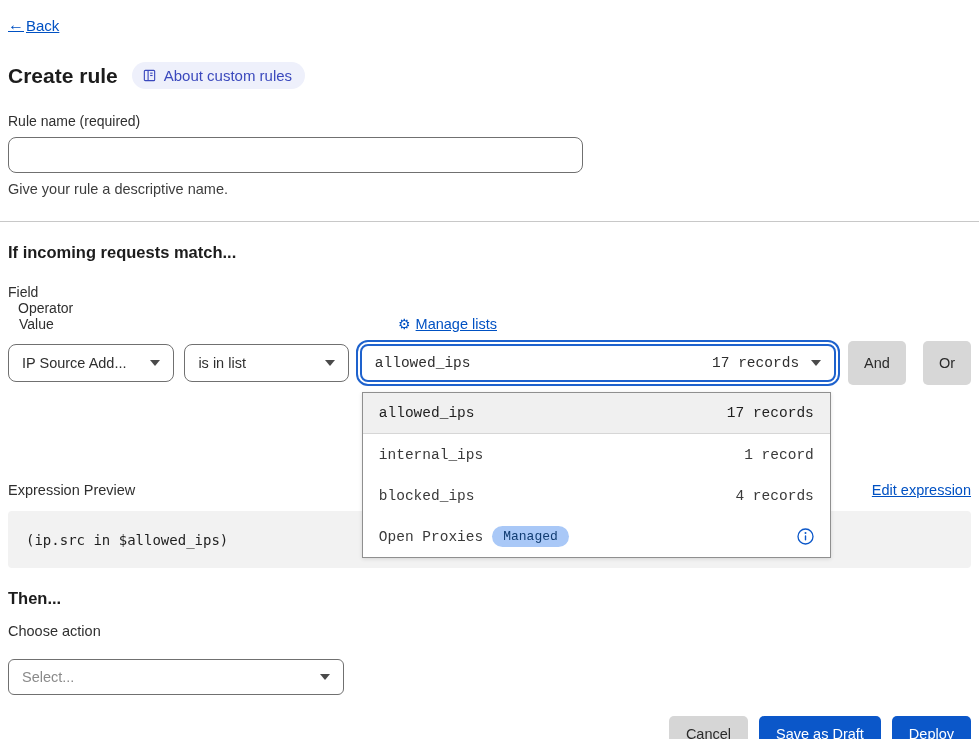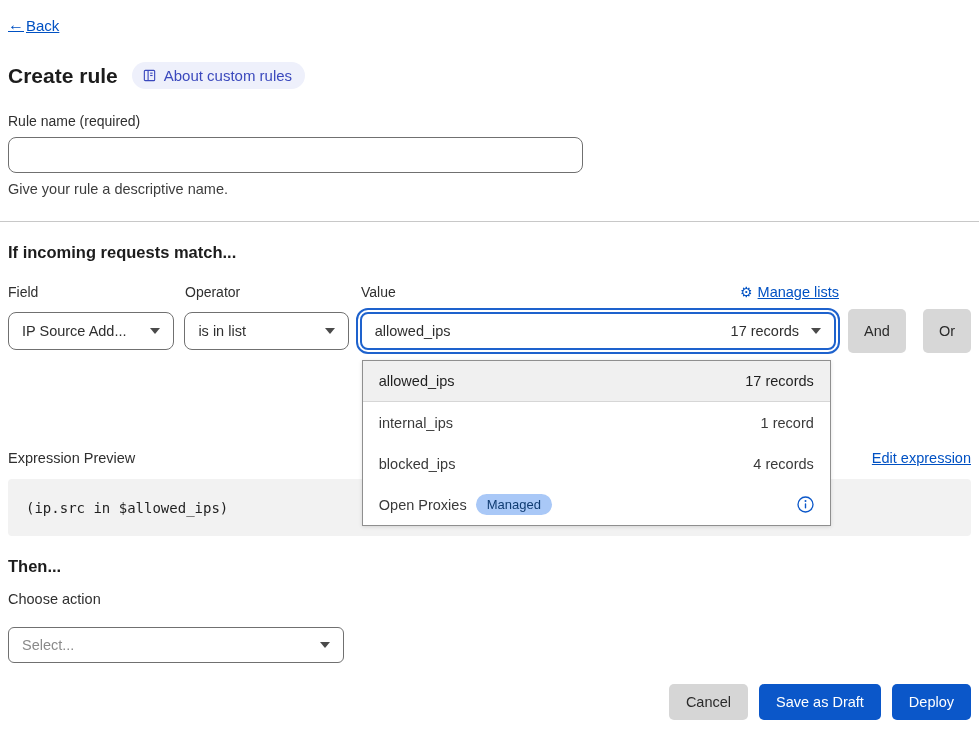--- a/index.html
+++ b/index.html
@@ -44,21 +44,21 @@
     font-family: "Liberation Sans", sans-serif;
     outline: none;
   }
   .helper-text { margin-top: 8px; font-size: 14.5px; color: #3d3d3d; }
 
   .divider { margin: 24px -8px 0; border: none; border-top: 1px solid #c8c8c8; }
 
   .section-heading { margin-top: 21px; font-size: 16.5px; font-weight: bold; color: #1c1c1c; }
 
   
-  .cond-labels { display: flex; margin-top: 22px; }
+  .cond-labels { display: flex; margin-top: 22px; flex-direction: column; }
   .col-field { width: 167px; }
   .col-op    { width: 165px; margin-left: 10px; }
   .col-value { width: 478px; margin-left: 11px; }
   .value-label-row { display: flex; justify-content: space-between; align-items: center; }
   .manage-lists {
     display: inline-flex; align-items: center; gap: 5px;
     color: #0051c3; font-size: 14.5px; cursor: pointer;
   }
   .manage-lists .link-text { text-decoration: underline; }
   .gear { font-size: 14px; line-height: 1; }
@@ -69,21 +69,21 @@
     border: 1px solid #707070; border-radius: 8px;
     display: flex; align-items: center; justify-content: space-between;
     padding: 0 13px; font-size: 14.5px; color: #2f2f2f;
     cursor: pointer; width: 100%;
   }
   .chev {
     width: 0; height: 0; flex: none;
     border-left: 5px solid transparent; border-right: 5px solid transparent;
     border-top: 6px solid #4a4a4a;
   }
-  .value-wrap { position: relative; width: 478px; margin-left: 11px; }
+  .value-wrap { position: relative; width: 478px; margin-left: 11px; font-family: Liberation Mono, monospace; }
   .select-focused {
     border: 2px solid #1e62cd;
     outline: 2px solid #1e62cd; outline-offset: 2px;
   }
   .value-right { display: flex; align-items: center; gap: 12px; }
 
   .logic-btn {
     height: 44px; padding: 0 16px; margin-left: 12px;
     background: #d7d7d7; border: none; border-radius: 5px;
     font-size: 14.5px; color: #2b2b2b; cursor: pointer;

